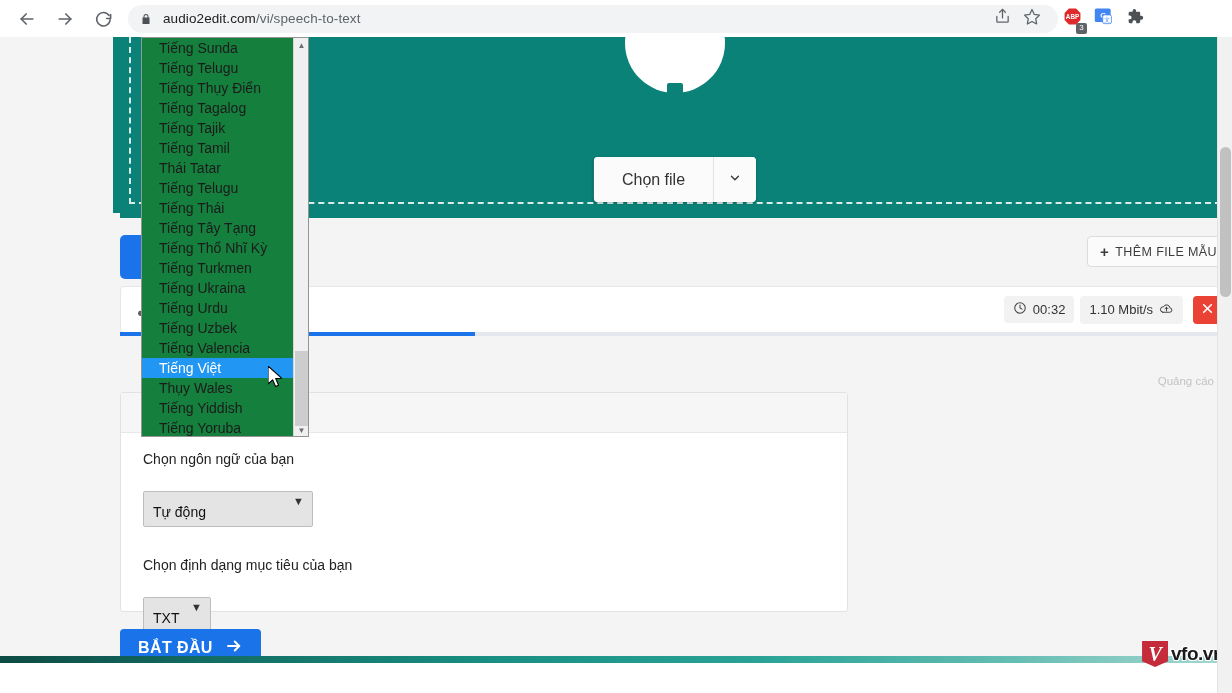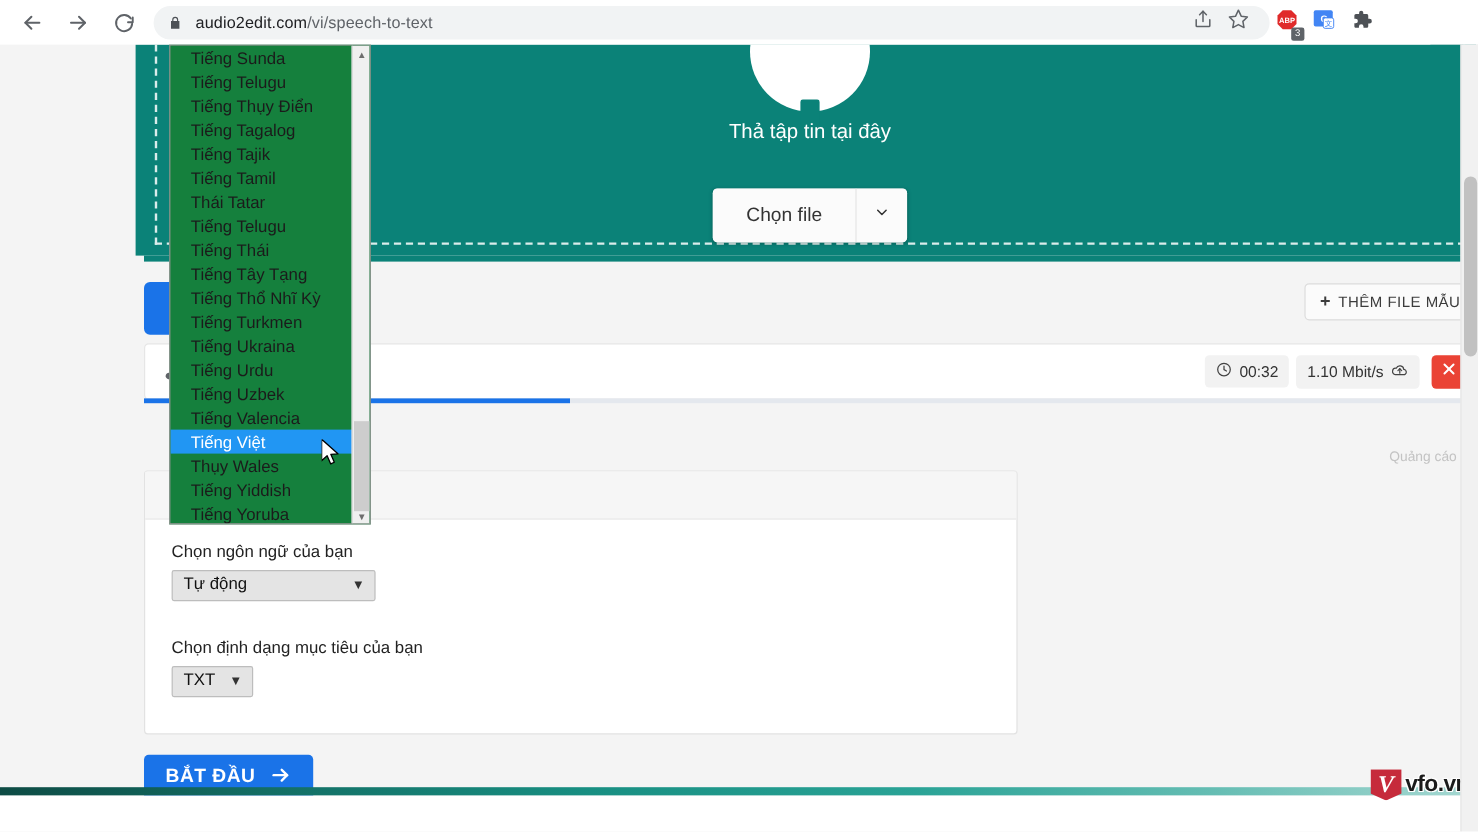--- a/index.html
+++ b/index.html
@@ -173,22 +173,22 @@
   .opt-card-head {
     height: 40px; background: #f6f6f6; border-bottom: 1px solid #e8e8e8;
     display: flex; align-items: center; padding: 0 18px;
     font-size: 14px; color: #333; font-weight: bold;
   }
   .opt-body { padding: 18px 22px; }
   .opt-label { font-size: 14px; color: #222; margin-bottom: 8px; }
   .select-box {
     appearance: none; -webkit-appearance: none;
     background: #e4e4e4; border: 1px solid #bdbdbd; border-radius: 2px;
-    font-size: 14px; color: #111; padding: 2px 26px 6px 9px;
-    font-family: "Liberation Sans", sans-serif; cursor: pointer;
+    font-size: 14px; color: #111; padding: 12px 26px 6px 9px;
+    font-family: "Liberation Sans", sans-serif; cursor: pointer; margin-top: 16px;
   }
   .sel-wrap { position: relative; display: inline-block; }
   .sel-caret {
     position: absolute; right: 9px; top: 50%; transform: translateY(-50%);
     pointer-events: none; color: #333; font-size: 11px;
   }
   .sel-lang { width: 170px; }
   .sel-fmt { width: 68px; }
   .opt-gap { height: 30px; }
 
@@ -353,21 +353,20 @@
   </div>
 
   <div class="page">
 
     <div class="left-sliver"></div>
 
     <div class="dropzone">
       <div class="dz-dashed"></div>
       <div class="dz-circle"></div>
       <div class="dz-circle-inner"></div>
-      <div class="dz-label">Thả tập tin tại đây</div>
       <div class="choose-wrap">
         <div class="choose-btn">Chọn file</div>
         <div class="choose-caret">
           <span>
             <svg width="14" height="14" viewBox="0 0 24 24" fill="none" stroke="#333" stroke-width="2.2" stroke-linecap="round" stroke-linejoin="round">
                 <polyline points="6 9 12 15 18 9"></polyline>
               </svg>
           </span>
         </div>
       </div>

